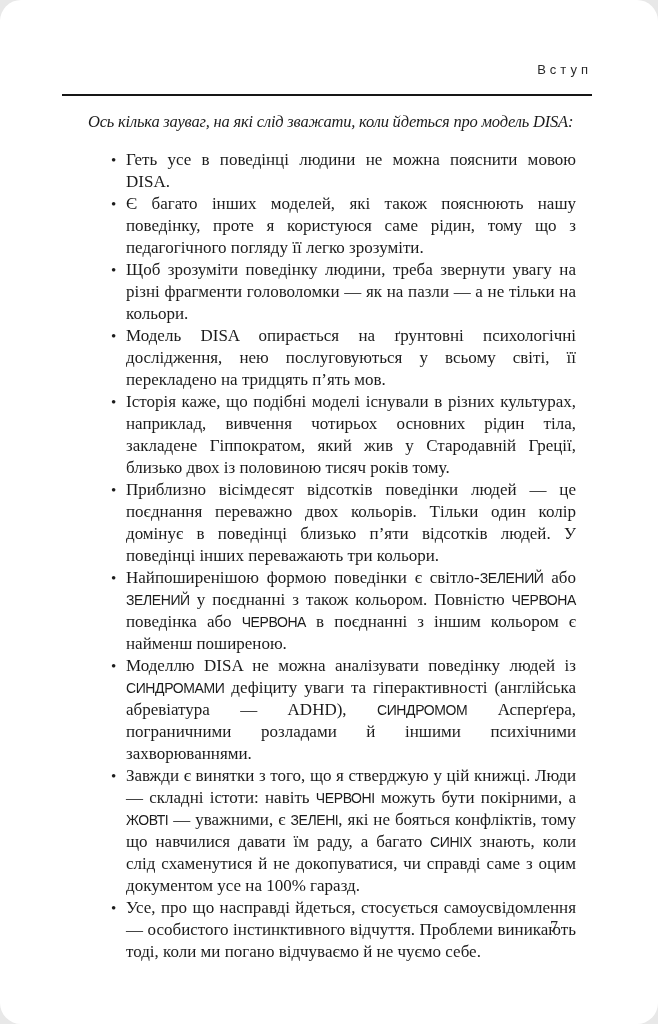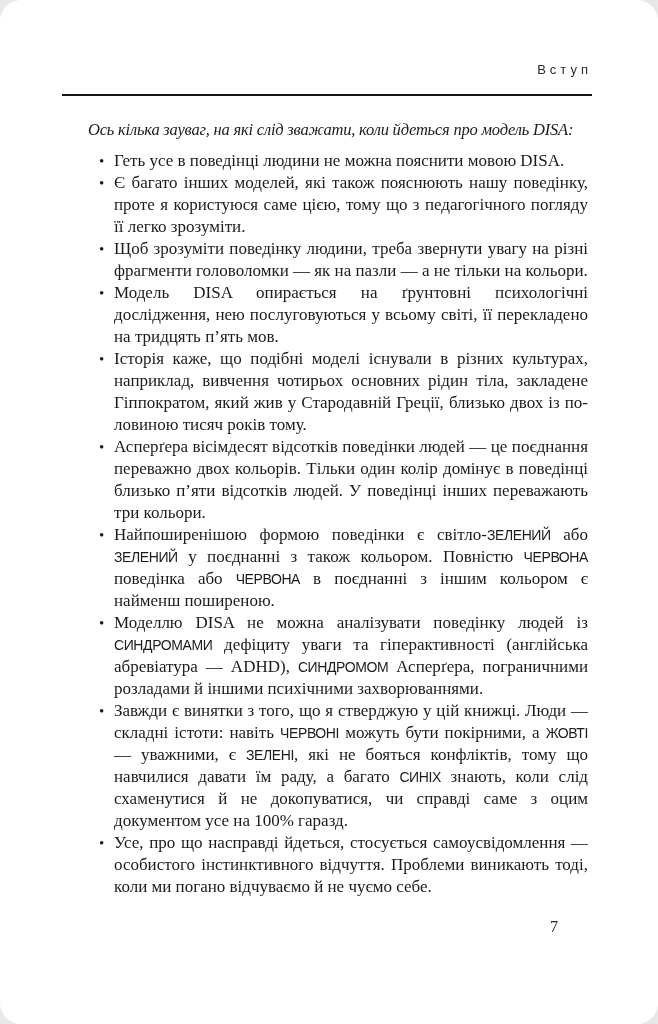--- a/index.html
+++ b/index.html
@@ -38,25 +38,25 @@
   .content {
     position: absolute;
     top: 110px;
     left: 88px;
     width: 504px;
   }
   .intro-line {
     font-style: italic;
     font-size: 16.5px;
     line-height: 22px;
-    margin: 9px 0 9px 0;
+    margin: 1px 0 9px 0;
     letter-spacing: -0.2px;
   }
   ul.bullet-list {
-    margin: 4px;
+    margin: 16px;
     padding: 0;
     list-style: none;
   }
   ul.bullet-list li {
     position: relative;
     padding-left: 22px;
     font-size: 17px;
     line-height: 22px;
     text-align: justify;
     hyphens: manual;
@@ -89,25 +89,25 @@
 
   <div class="running-header">Вступ</div>
 
   <div class="header-rule"></div>
 
   <div class="content">
     <p class="intro-line">Ось кілька зауваг, на які слід зважати, коли йдеться про модель DISA:</p>
 
     <ul class="bullet-list">
         <li><span>Геть усе в поведінці людини не можна пояснити мовою DISA.</span></li>
-        <li><span>Є багато інших моделей, які також пояснюють нашу поведінку, проте я користуюся саме цією, тому що з педагогічного погляду її легко зрозуміти.</span></li>
+        <li><span>Є багато інших моделей, які також пояснюють нашу поведінку, проте я користуюся саме рідин, тому що з педагогічного погляду її легко зрозуміти.</span></li>
         <li><span>Щоб зрозуміти поведінку людини, треба звернути увагу на різні фрагменти головоломки — як на пазли — а не тільки на кольори.</span></li>
         <li><span>Модель DISA опирається на ґрунтовні психологічні дослідження, нею послуговуються у всьому світі, її перекладено на тридцять п’ять мов.</span></li>
         <li><span>Історія каже, що подібні моделі існували в різних культурах, наприклад, вивчення чотирьох основних рідин тіла, закладене Гіппократом, який жив у Стародавній Греції, близько двох із по­ловиною тисяч років тому.</span></li>
-        <li><span>Асперґера вісімдесят відсотків поведінки людей — це поєднання переважно двох кольорів. Тільки один колір домінує в поведінці близько п’яти відсотків людей. У поведінці інших переважають три кольори.</span></li>
+        <li><span>Приблизно вісімдесят відсотків поведінки людей — це поєднання переважно двох кольорів. Тільки один колір домінує в поведінці близько п’яти відсотків людей. У поведінці інших переважають три кольори.</span></li>
         <li><span>Найпоширенішою формою поведінки є світло-</span><span class="cond">ЗЕЛЕНИЙ</span><span> або </span><span class="cond">ЗЕЛЕНИЙ</span><span> у поєднанні з також кольором. Повністю </span><span class="cond">ЧЕРВОНА</span><span> поведінка або </span><span class="cond">ЧЕР­ВОНА</span><span> в поєднанні з іншим кольором є найменш поширеною.</span></li>
         <li><span>Моделлю DISA не можна аналізувати поведінку людей із </span><span class="cond">СИНДРО­МАМИ</span><span> дефіциту уваги та гіперактивності (англійська абревіату­ра — ADHD), </span><span class="cond">СИНДРОМОМ</span><span> Асперґера, пограничними розладами й іншими психічними захворюваннями.</span></li>
         <li><span>Завжди є винятки з того, що я стверджую у цій книжці. Люди — складні істоти: навіть </span><span class="cond">ЧЕРВОНІ</span><span> можуть бути покірними, а </span><span class="cond">ЖОВТІ</span><span> — уважними, є </span><span class="cond">ЗЕЛЕНІ</span><span>, які не бояться конфліктів, тому що навчилися давати їм раду, а багато </span><span class="cond">СИНІХ</span><span> знають, коли слід схаменутися й не докопуватися, чи справді саме з оцим документом усе на 100% гаразд.</span></li>
         <li><span>Усе, про що насправді йдеться, стосується самоусвідомлення — особистого інстинктивного відчуття. Проблеми виникають тоді, коли ми погано відчуваємо й не чуємо себе.</span></li>
       </ul>
   </div>
 
   <div class="page-number">7</div>
 
 </div>

